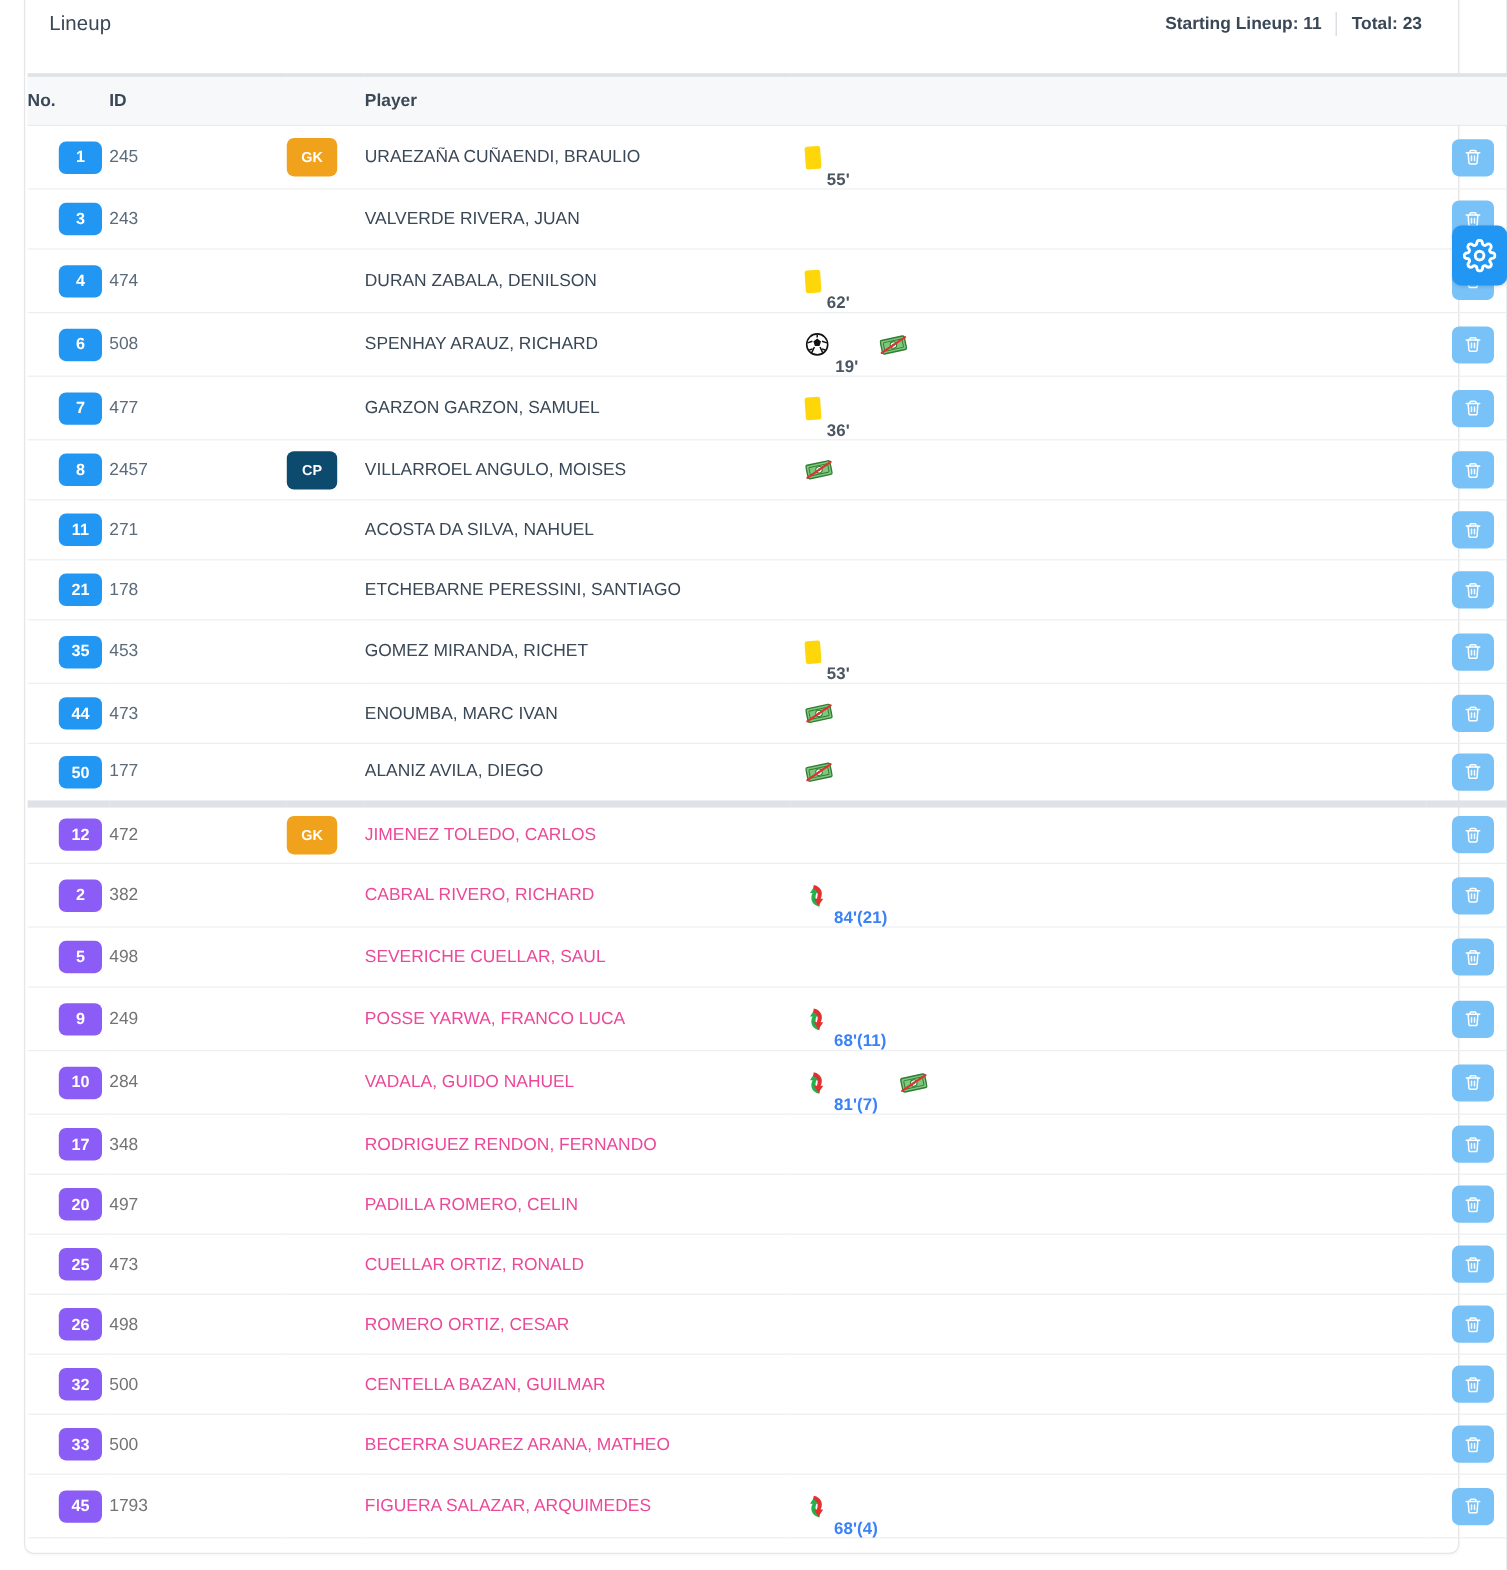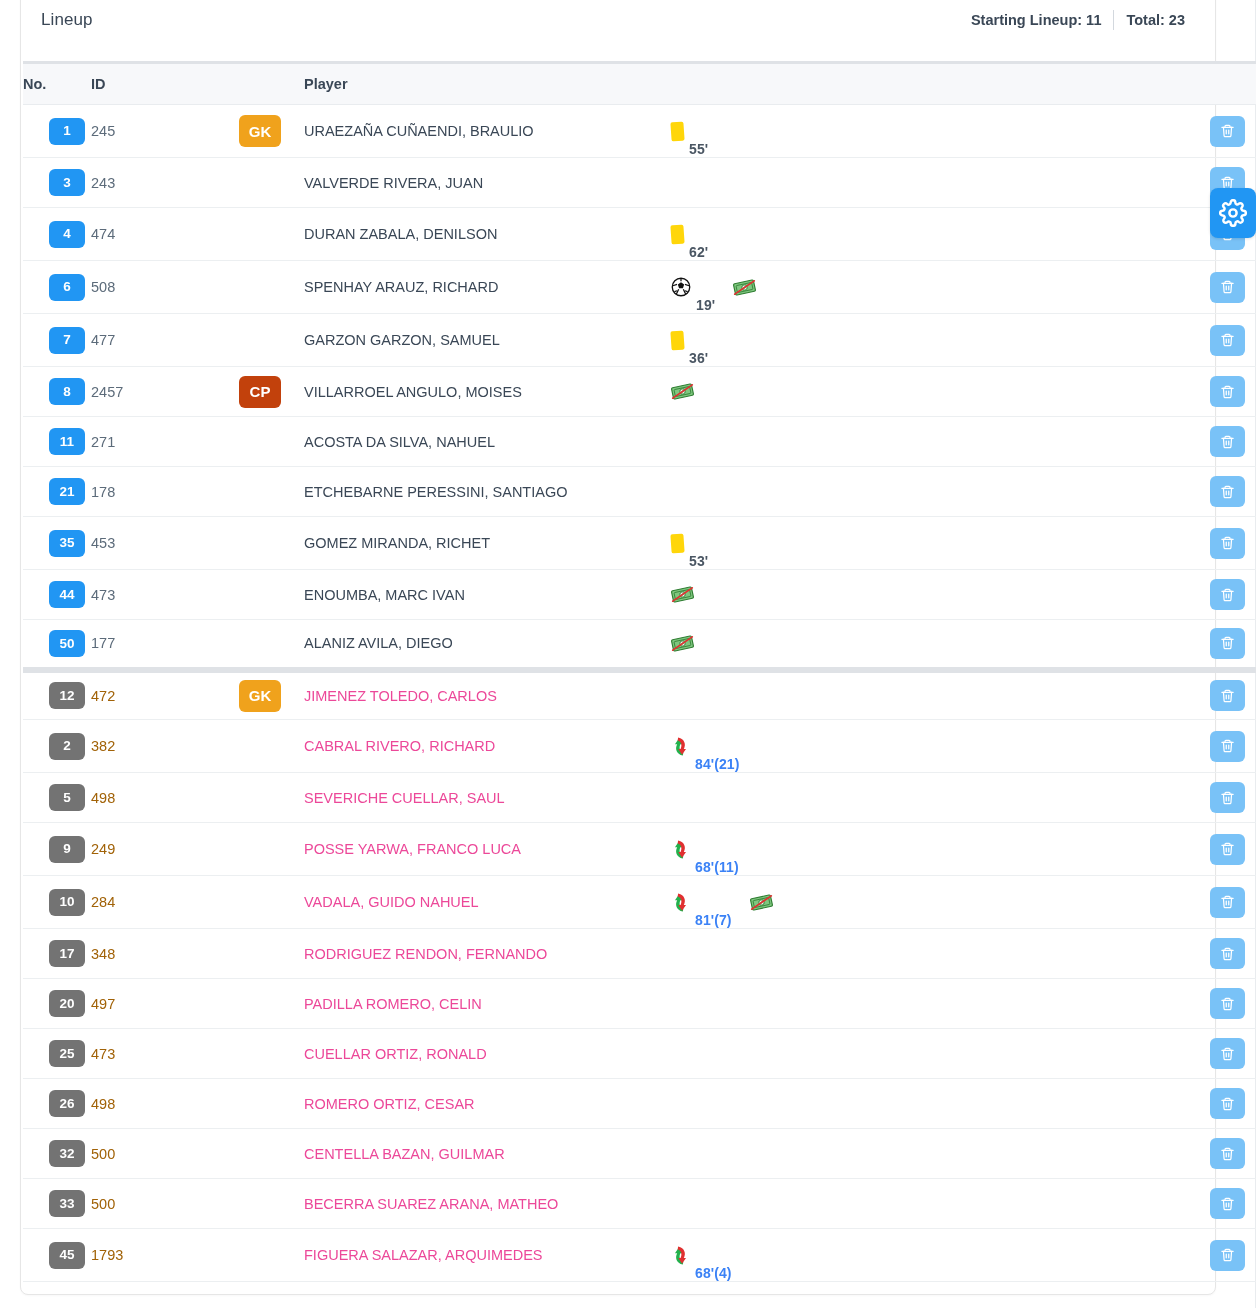--- a/index.html
+++ b/index.html
@@ -115,54 +115,54 @@
     justify-content: center;
     width: 36px;
     height: 27px;
     border-radius: 6px;
     background: #2196f3;
     color: #ffffff;
     font-size: 13.5px;
     font-weight: bold;
     line-height: 1;
   }
-  tr.is-sub .num-badge { background: #737373; }
+  tr.is-sub .num-badge { background: #8b5cf6; }
 
   
   .id-cell {
     color: #5c6b7a;
     font-size: 14.5px;
     overflow: hidden;
     white-space: nowrap;
   }
-  tr.is-sub .id-cell { color: #a16207; text-decoration: underline; }
+  tr.is-sub .id-cell { color: #737373; text-decoration: underline; }
   .id-clip {
     display: inline-block;
     max-width: 40px;
     overflow: hidden;
     white-space: nowrap;
     vertical-align: bottom;
   }
 
   
   .pos-cell { }
   .pos-badge {
     display: inline-flex;
     align-items: center;
     justify-content: center;
     width: 42px;
     height: 32px;
     border-radius: 6px;
     color: #ffffff;
-    font-size: 15px;
+    font-size: 12px;
     font-weight: bold;
     line-height: 1;
   }
   .pos-GK { background: #f0a21c; }
-  .pos-CP { background: #c2410c; }
+  .pos-CP { background: #0c4a6e; }
 
   
   .player-cell {
     color: #3a4756;
     font-size: 15.5px;
     white-space: nowrap;
     overflow: hidden;
   }
   tr.is-sub .player-cell { color: #ec4899; }
   .name-clip {

